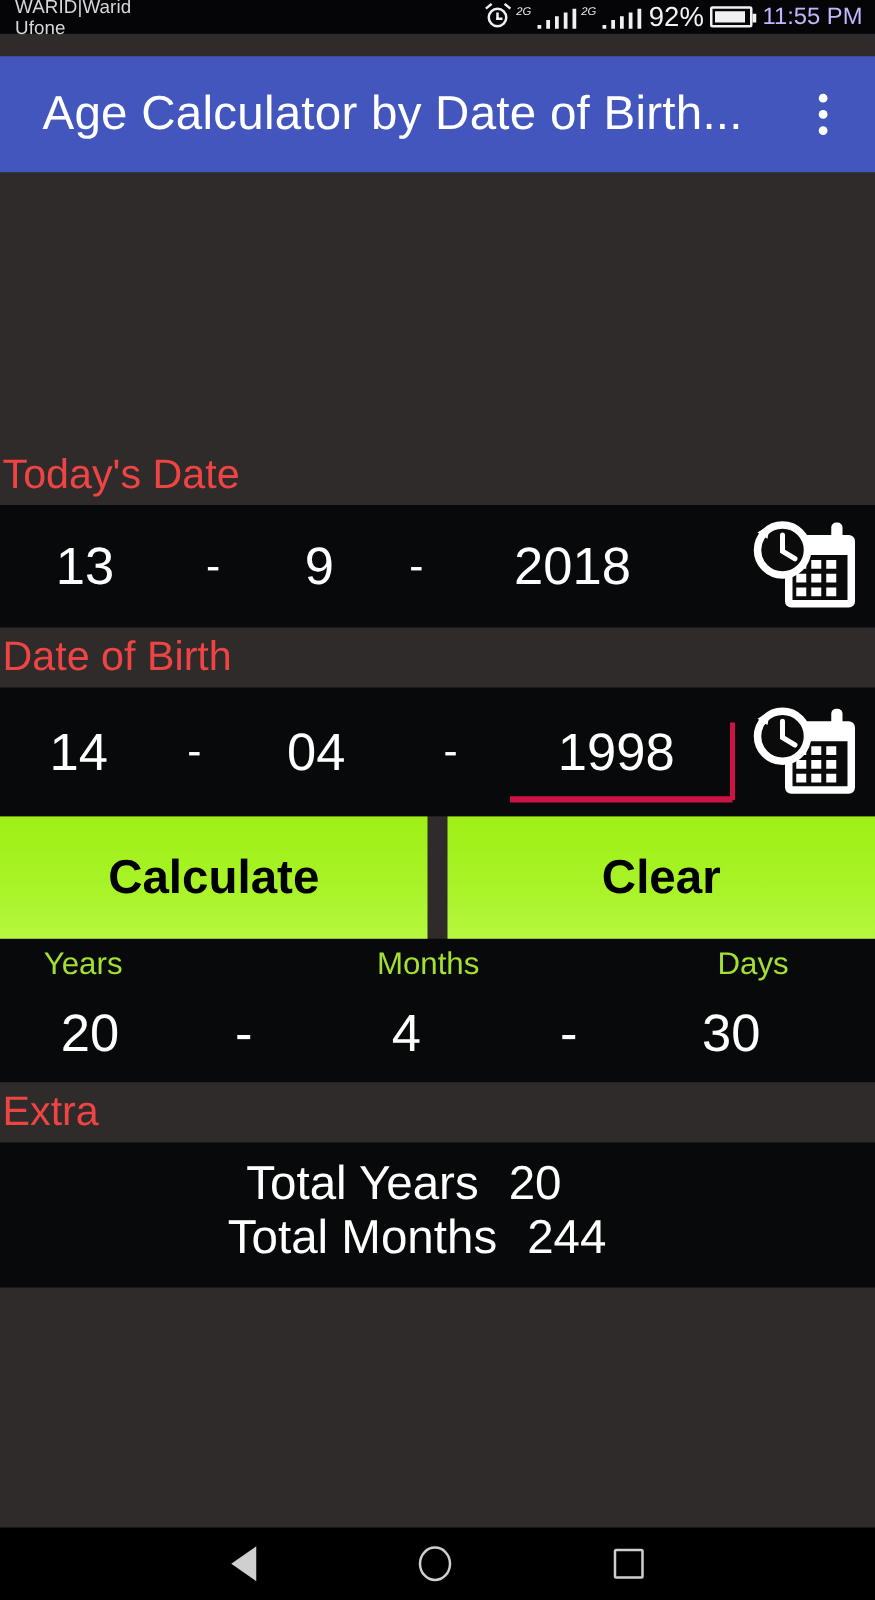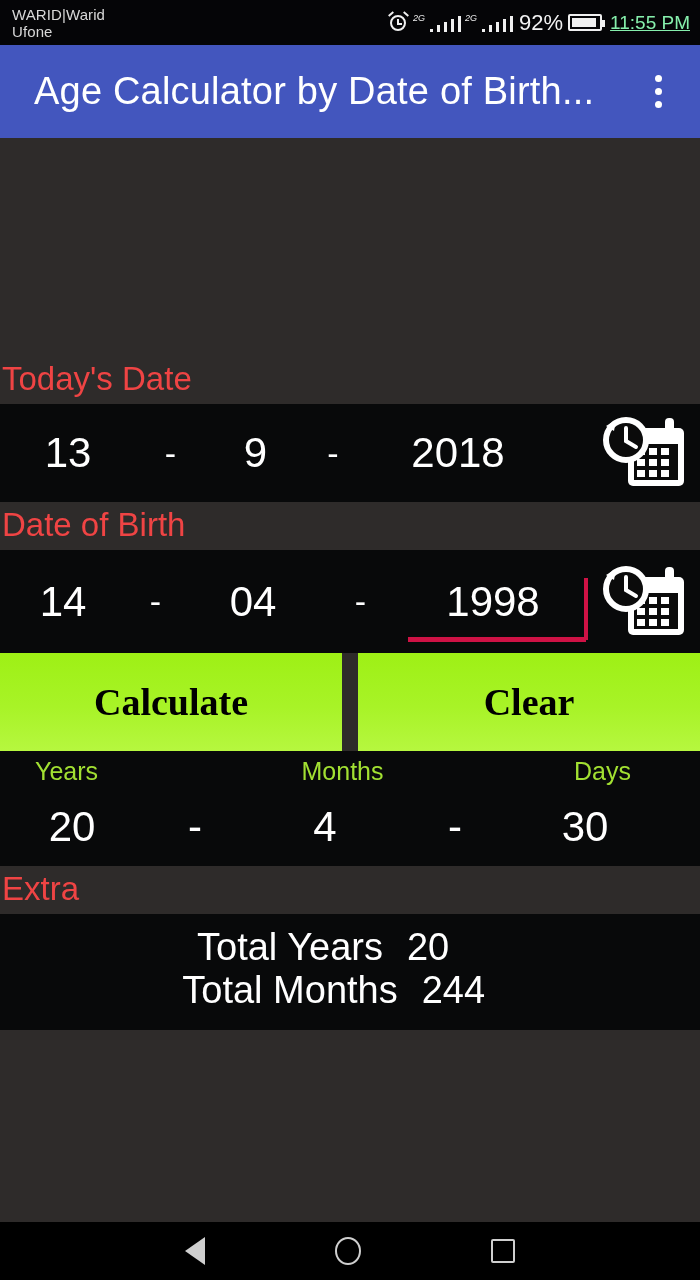--- a/index.html
+++ b/index.html
@@ -5,21 +5,21 @@
   * { margin:0; padding:0; box-sizing:border-box; }
   html,body {
     width:700px; height:1280px; background:#000;
     font-family:"Liberation Sans", sans-serif;
     overflow:hidden;
   }
   .phone { position:relative; width:700px; height:1280px; background:#2e2b2a; }
 
   
   .statusbar {
-    position:absolute; top:0; left:0; width:700px; height:45px;
+    position:absolute; top:0; left:0; width:700px; height:27px;
     background:#050507; color:#e8e8e8;
     display:flex; align-items:center; justify-content:space-between;
     padding:0 10px 0 12px;
   }
   .carrier { font-size:15px; line-height:17px; color:#d8d8d8; letter-spacing:.1px; }
   .status-right { display:flex; align-items:center; gap:4px; }
   .alarm-icon { width:21px; height:21px; position:relative; display:inline-block; }
   .alarm-icon .face {
     position:absolute; left:2px; top:3px; width:16px; height:16px;
     border:2px solid #f0f0f0; border-radius:50%;
@@ -33,21 +33,21 @@
   .sig { display:flex; align-items:flex-end; gap:4px; height:18px;font-style:italic; }
   .sig .g { font-size:9px; color:#f0f0f0; align-self:flex-start; line-height:9px; margin-right:1px;}
   .sig .b { width:3px; background:#f0f0f0; } .sig .b2 { height:7px; } .sig .b3 { height:10px; }
   .sig .b4 { height:13px; } .sig .b5 { height:16px; }
   .sig .dot { width:3px; height:3px; background:#f0f0f0; }
 
   .batt-pct { font-size:22px; color:#f2f2f2; margin:0 1px 0 2px; }
   .battery { position:relative; width:34px; height:17px; border:2px solid #f0f0f0; border-radius:2px; }
   .battery .fill { position:absolute; left:2px; top:2px; bottom:2px; width:24px; background:#f0f0f0; }
   .battery .cap { position:absolute; right:-5px; top:4px; width:3px; height:7px; background:#f0f0f0; }
-  .clock-text { font-size:19px; color:#86efac; margin-left:4px;text-decoration:underline; }
+  .clock-text { font-size:19px; color:#c4b5fd; margin-left:4px; }
 
   
   .appbar {
     position:absolute; top:45px; left:0; width:700px; height:93px;
     background:#4356be; display:flex; align-items:center; justify-content:space-between;
     padding:0 22px 0 34px;
   }
   .appbar-title { color:#fff; font-size:38px; font-weight:normal; letter-spacing:.2px; white-space:nowrap; }
   .overflow { width:40px; height:52px; display:flex; flex-direction:column;
               align-items:center; justify-content:center; gap:6px; }
@@ -89,21 +89,21 @@
   }
 
   .cal-icon { position:absolute; right:12px; top:50%; transform:translateY(-50%); width:90px; height:78px; }
 
   
   .btn-row { display:flex; height:98px; background:#2e2b2a; gap:16px; }
   .btn {
     background:linear-gradient(#9ef015,#a8f327 55%,#b6f73f);
     color:#000; font-size:38px; font-weight:bold;
     display:flex; align-items:center; justify-content:center;
-    border:none; font-family:Liberation Serif, serif;
+    border:none; font-family:Liberation Sans, sans-serif;
   }
   .btn-calc { width:342px; }
   .btn-clear { flex:1; }
 
   
   .age-head { background:#08090a; display:flex; padding:6px 0 2px 0; }
   .age-head div { color:#a2e032; font-size:25px;padding-left:35px; }
   .age-values { background:#08090a; display:flex; align-items:center; height:78px; }
   .age-values div { color:#fff; font-size:42px; text-align:center; }
   .col-y { width:140px; text-align:left; padding-left:4px; }

